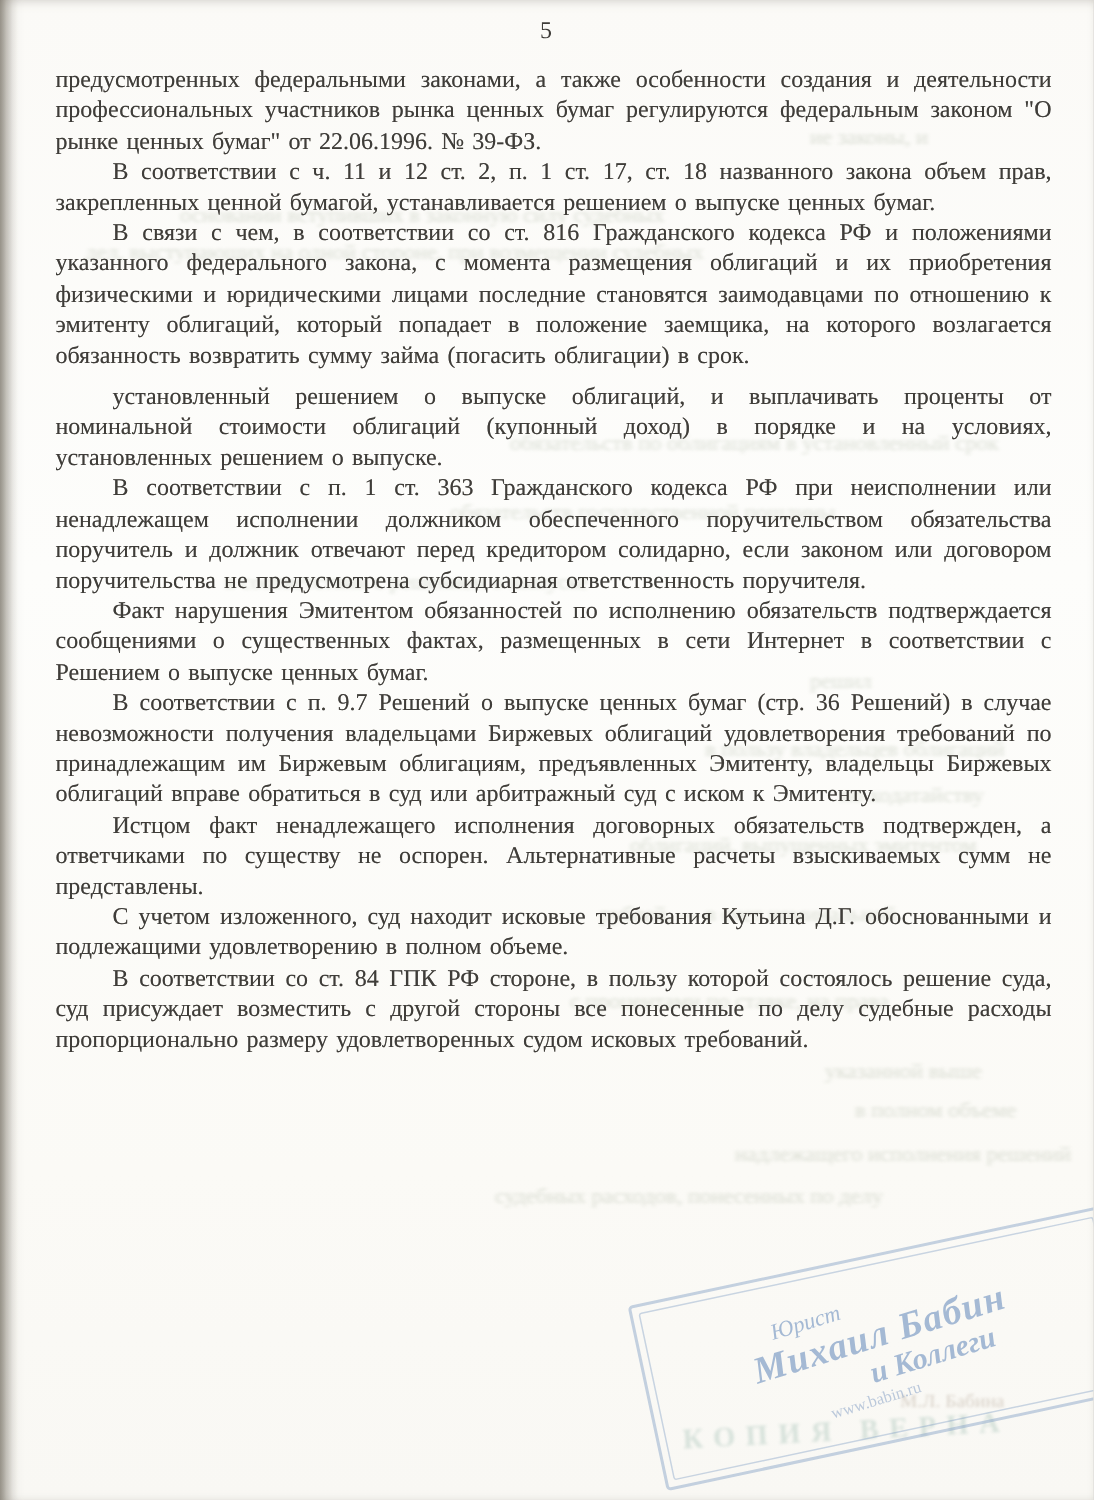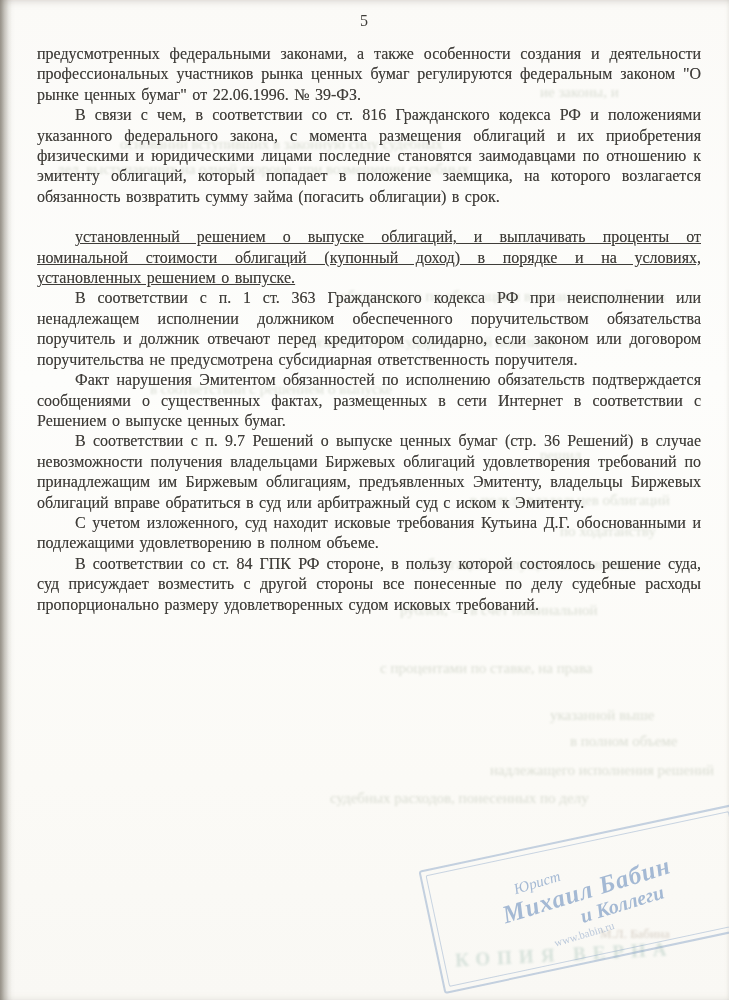--- a/index.html
+++ b/index.html
@@ -25,21 +25,21 @@
     position:absolute;top:12px;left:0;width:729px;
     text-align:center;font-size:16px;letter-spacing:1px;
   }
   .content{
     position:absolute;left:37px;top:44px;width:664px;
     font-size:16px;line-height:20.4px;
     text-align:justify;
   }
   .para{margin:0;text-indent:38px;word-spacing:1.5px;text-shadow:0 0 .4px rgba(64,61,57,.55);}
   .para.noindent{text-indent:0;}
-  .para.gap{margin-top:20px;text-decoration:underline;}
+  .para.gap{margin-top:7px;}
   .para.gap2{margin-top:7px;}
 
   
   .ghost-layer{position:absolute;left:0;top:0;width:729px;height:1000px;pointer-events:none;}
   .ghost{
     position:absolute;white-space:nowrap;
     font-size:15px;color:#8d9a80;opacity:.30;
     filter:blur(1.3px);
     transform:scaleY(.95);
   }
@@ -95,25 +95,27 @@
       <span class="ghost" style="top: 762px; left: 490px;">надлежащего исполнения решений</span>
       <span class="ghost" style="top: 790px; left: 330px;">судебных расходов, понесенных по делу</span>
       <span class="ghost brown" style="top: 926px; left: 600px;">М.Л. Бабина</span>
       <span class="ghost copy" style="top: 944px; left: 455px;">КОПИЯ ВЕРНА</span>
     </div>
 
   <div class="page-number">5</div>
 
   <div class="content">
       <p class="para noindent">предусмотренных федеральными законами, а также особенности создания и деятельности профессиональных участников рынка ценных бумаг регулируются федеральным законом "О рынке ценных бумаг" от 22.06.1996. № 39-ФЗ.</p>
+      <p class="para">В соответствии с ч. 11 и 12 ст. 2, п. 1 ст. 17, ст. 18 названного закона объем прав, закрепленных ценной бумагой, устанавливается решением о выпуске ценных бумаг.</p>
       <p class="para">В связи с чем, в соответствии со ст. 816 Гражданского кодекса РФ и положениями указанного федерального закона, с момента размещения облигаций и их приобретения физическими и юридическими лицами последние становятся заимодавцами по отношению к эмитенту облигаций, который попадает в положение заемщика, на которого возлагается обязанность возвратить сумму займа (погасить облигации) в срок.</p>
       <p class="para gap">установленный решением о выпуске облигаций, и выплачивать проценты от номинальной стоимости облигаций (купонный доход) в порядке и на условиях, установленных решением о выпуске.</p>
       <p class="para">В соответствии с п. 1 ст. 363 Гражданского кодекса РФ при неисполнении или ненадлежащем исполнении должником обеспеченного поручительством обязательства поручитель и должник отвечают перед кредитором солидарно, если законом или договором поручительства не предусмотрена субсидиарная ответственность поручителя.</p>
       <p class="para">Факт нарушения Эмитентом обязанностей по исполнению обязательств подтверждается сообщениями о существенных фактах, размещенных в сети Интернет в соответствии с Решением о выпуске ценных бумаг.</p>
       <p class="para">В соответствии с п. 9.7 Решений о выпуске ценных бумаг (стр. 36 Решений) в случае невозможности получения владельцами Биржевых облигаций удовлетворения требований по принадлежащим им Биржевым облигациям, предъявленных Эмитенту, владельцы Биржевых облигаций вправе обратиться в суд или арбитражный суд с иском к Эмитенту.</p>
+      <p class="para">Истцом факт ненадлежащего исполнения договорных обязательств подтвержден, а ответчиками по существу не оспорен. Альтернативные расчеты взыскиваемых сумм не представлены.</p>
       <p class="para">С учетом изложенного, суд находит исковые требования Кутьина Д.Г. обоснованными и подлежащими удовлетворению в полном объеме.</p>
       <p class="para">В соответствии со ст. 84 ГПК РФ стороне, в пользу которой состоялось решение суда, суд присуждает возместить с другой стороны все понесенные по делу судебные расходы пропорционально размеру удовлетворенных судом исковых требований.</p>
     </div>
 
   <div class="stamp">
     <div class="stamp-inner">
       <div class="stamp-text">
         <div class="stamp-line1">Юрист</div>
         <div class="stamp-line2">Михаил Бабин</div>
         <div class="stamp-line3">и Коллеги</div>

